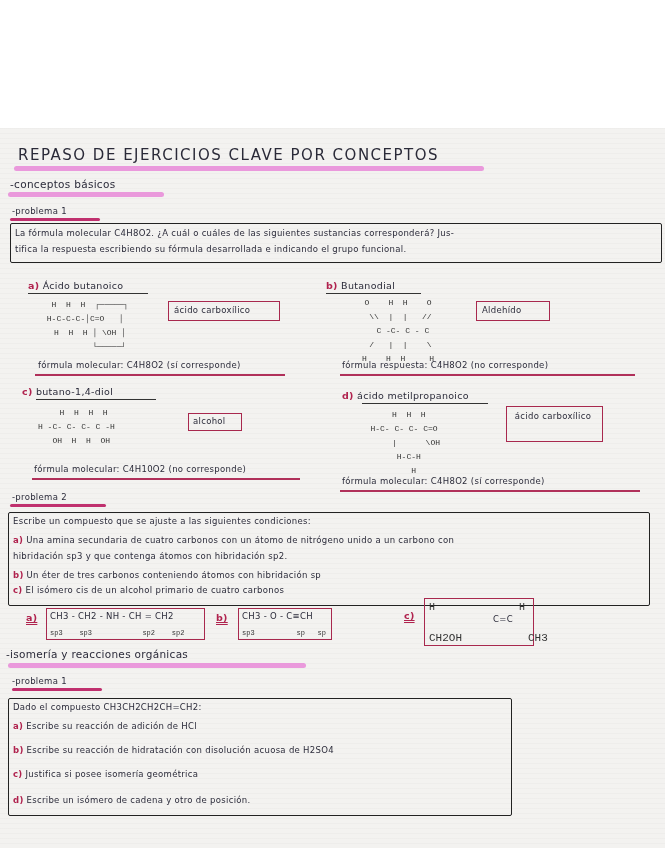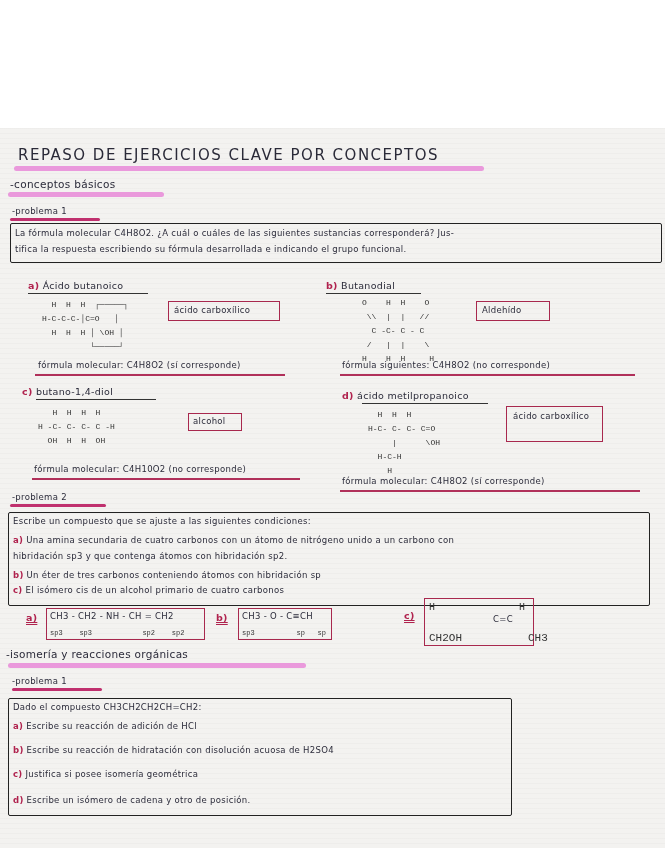--- a/index.html
+++ b/index.html
@@ -7,21 +7,21 @@
       width: 665px; height: 848px; position: relative; overflow: hidden;
       background: #ffffff;
       font-family: "DejaVu Sans", sans-serif;
       color: #2a2a35;
     }
     .paper {
       position: absolute; left: 0; top: 128px; width: 665px; height: 720px;
       background: #f3f2f0;
       background-image: repeating-linear-gradient(180deg, rgba(0,0,0,0.018) 0px, rgba(0,0,0,0.018) 1px, transparent 1px, transparent 5px);
     }
-    .abs { position: absolute; }
+    .abs { position: absolute; text-align: center; }
     .hand { font-family: "DejaVu Sans", sans-serif; font-size: 9.5px; letter-spacing: 0.3px; color: #2b2b3a; white-space: nowrap; }
     .title { font-size: 15px; letter-spacing: 1.5px; font-weight: normal; color: #2a2a38; }
     .hl-pink { position: absolute; height: 5px; border-radius: 3px; background: #e88ad8; opacity: 0.85; }
     .hl-mag { position: absolute; height: 3px; border-radius: 2px; background: #c0306e; }
     .hl-under { position: absolute; height: 1.5px; background: #b0305a; }
     .dark-under { position: absolute; height: 1px; background: #333; }
     .box { position: absolute; border: 1.4px solid #222; border-radius: 2px; }
     .rbox { position: absolute; border: 1.4px solid #a8284e; border-radius: 0; }
     .sec { font-size: 10.5px; }
     .lbl-red { color: #b0224e; font-weight: bold; }
@@ -68,21 +68,21 @@
   </div>
   <div class="dark-under" style="left:326px; top:165px; width:95px;"></div>
   <div class="abs mono" style="left:362px; top:168px;">O    H  H    O
  \\  |  |   //
   C -C- C - C
  /   |  |    \
 H    H  H     H</div>
   <div class="rbox" style="left:476px; top:173px; width:72px; height:18px;">
     <div class="abs hand small" style="left:5px; top:3px;">Aldehído</div>
   </div>
-  <div class="abs hand small" style="left:342px; top:232px;">fórmula siguientes: C4H8O2 (no corresponde)</div>
+  <div class="abs hand small" style="left:342px; top:232px;">fórmula respuesta: C4H8O2 (no corresponde)</div>
   <div class="hl-under" style="left:340px; top:246px; width:295px;"></div>
 
   <div class="abs hand" style="left:22px; top:258px;">
     <span class="lbl-red">c)</span>
     <span>butano-1,4-diol</span>
   </div>
   <div class="dark-under" style="left:36px; top:271px; width:120px;"></div>
   <div class="abs mono" style="left:38px; top:278px;">   H  H  H  H
 H -C- C- C- C -H
   OH  H  H  OH</div>

